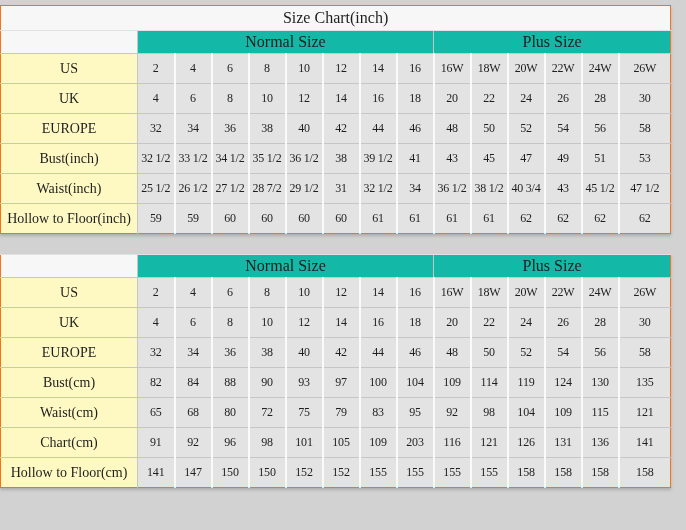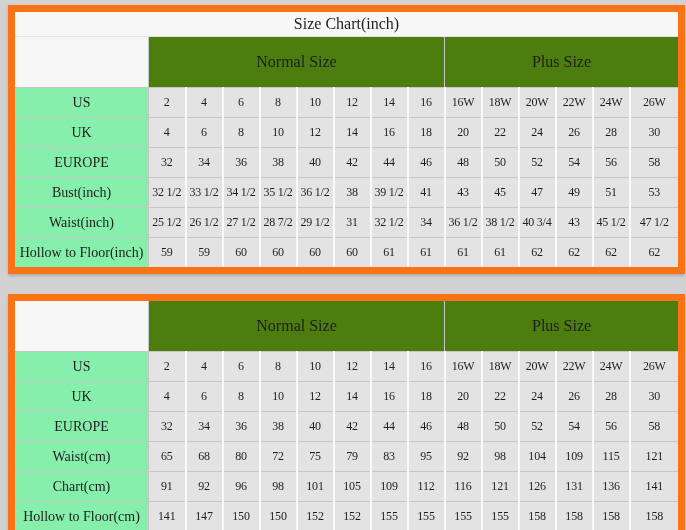--- a/index.html
+++ b/index.html
@@ -9,25 +9,24 @@
   body {
     width: 686px;
     height: 530px;
     overflow: hidden;
     background: #d2d2d2;
     font-family: "Liberation Serif", "DejaVu Serif", serif;
     color: #1e1e1e;
   }
   table.size-chart {
     width: 670px;
-    margin-left: 8px;
     border-collapse: collapse;
     table-layout: fixed;
     background: #e3e3e3;
-    border: 7px solid #f97316;
+    border: 1px solid #f97316;
     box-shadow: 0 2px 3px rgba(0,0,0,0.18);
   }
   table.first-table { margin-top: 5px; }
   table.second-table { margin-top: 20px; }
   td {
     text-align: center;
     vertical-align: middle;
     overflow: hidden;
     white-space: nowrap;
   }
@@ -35,30 +34,30 @@
     background: #f7f7f7;
     font-size: 16px;
     line-height: 18px;
     padding: 3px 0 3px 0;
   }
   .corner-cell {
     background: #f7f7f7;
     border-top: 1px solid #e2e2e2;
   }
   .group-cell {
-    background: #4d7c0f;
+    background: #14b8a6;
     font-size: 16px;
     line-height: 18px;
-    padding: 16px 0;
+    padding: 2px 0;
     border-left: 1px solid #c6c6c6;
     border-top: 1px solid #e2e2e2;
   }
   tbody td { border-top: 1px solid #c6c6c6; }
   .label-cell {
-    background: #86efac;
+    background: #fef9c3;
     font-size: 14px;
     line-height: 15px;
     padding: 7px 2px;
   }
   .data-cell {
     background: #e3e3e3;
     font-size: 12px;
     line-height: 15px;
     padding: 7px 0;
     letter-spacing: -0.2px;
@@ -274,20 +273,37 @@
         <td class="data-cell">44</td>
         <td class="data-cell">46</td>
         <td class="data-cell">48</td>
         <td class="data-cell">50</td>
         <td class="data-cell">52</td>
         <td class="data-cell">54</td>
         <td class="data-cell">56</td>
         <td class="data-cell">58</td>
       </tr>
       <tr>
+        <td class="label-cell">Bust(cm)</td>
+        <td class="data-cell first-data">82</td>
+        <td class="data-cell">84</td>
+        <td class="data-cell">88</td>
+        <td class="data-cell">90</td>
+        <td class="data-cell">93</td>
+        <td class="data-cell">97</td>
+        <td class="data-cell">100</td>
+        <td class="data-cell">104</td>
+        <td class="data-cell">109</td>
+        <td class="data-cell">114</td>
+        <td class="data-cell">119</td>
+        <td class="data-cell">124</td>
+        <td class="data-cell">130</td>
+        <td class="data-cell">135</td>
+      </tr>
+      <tr>
         <td class="label-cell">Waist(cm)</td>
         <td class="data-cell first-data">65</td>
         <td class="data-cell">68</td>
         <td class="data-cell">80</td>
         <td class="data-cell">72</td>
         <td class="data-cell">75</td>
         <td class="data-cell">79</td>
         <td class="data-cell">83</td>
         <td class="data-cell">95</td>
         <td class="data-cell">92</td>
@@ -299,21 +315,21 @@
       </tr>
       <tr>
         <td class="label-cell">Chart(cm)</td>
         <td class="data-cell first-data">91</td>
         <td class="data-cell">92</td>
         <td class="data-cell">96</td>
         <td class="data-cell">98</td>
         <td class="data-cell">101</td>
         <td class="data-cell">105</td>
         <td class="data-cell">109</td>
-        <td class="data-cell">112</td>
+        <td class="data-cell">203</td>
         <td class="data-cell">116</td>
         <td class="data-cell">121</td>
         <td class="data-cell">126</td>
         <td class="data-cell">131</td>
         <td class="data-cell">136</td>
         <td class="data-cell">141</td>
       </tr>
       <tr>
         <td class="label-cell">Hollow to Floor(cm)</td>
         <td class="data-cell first-data">141</td>

